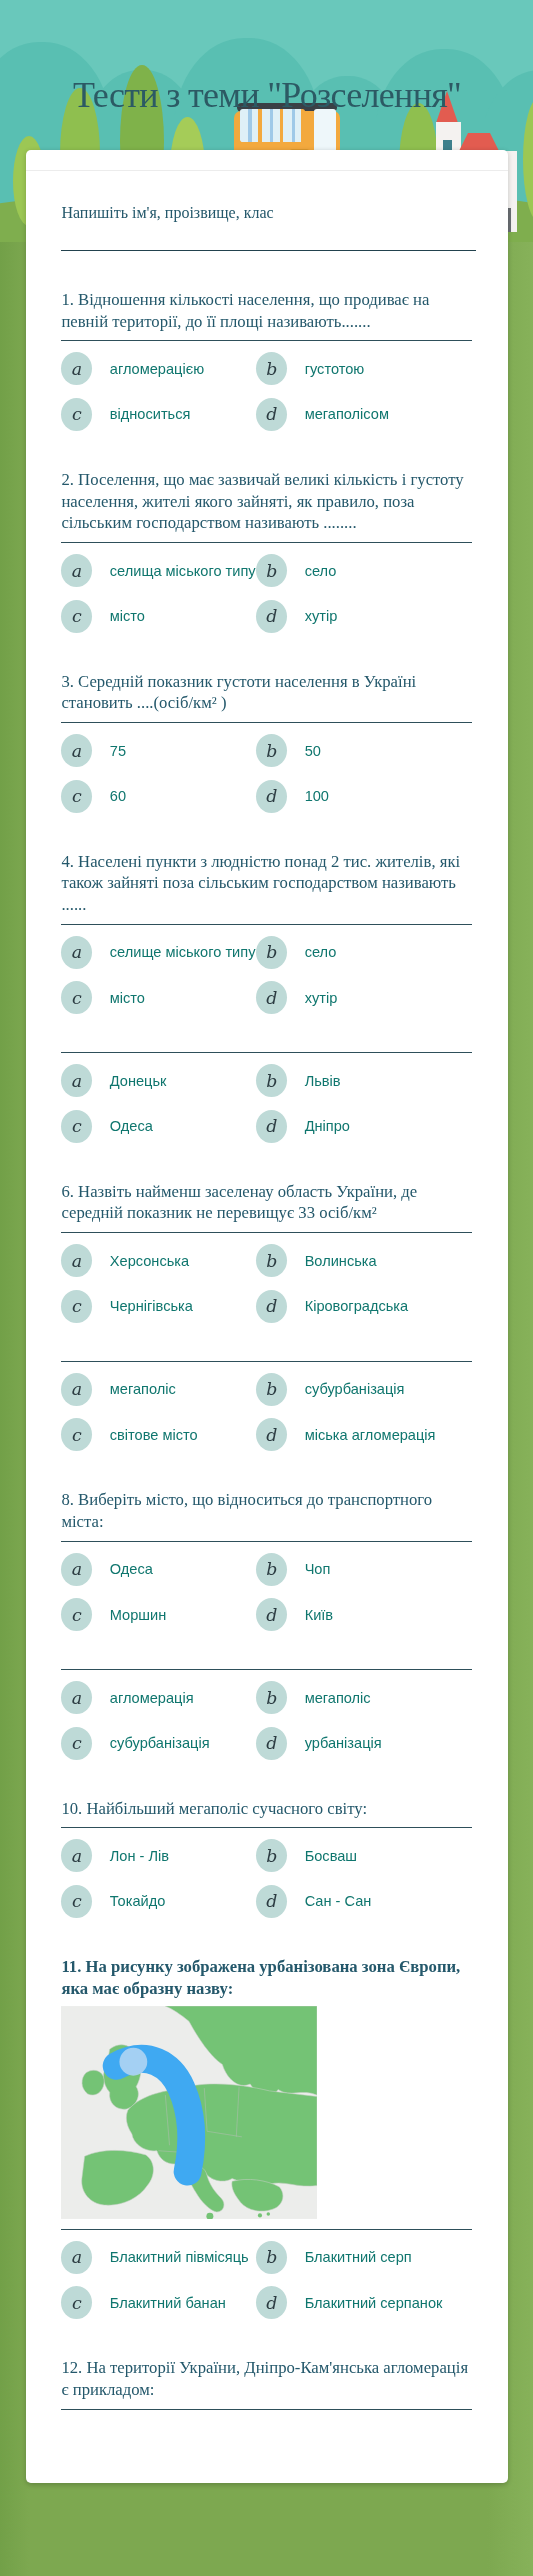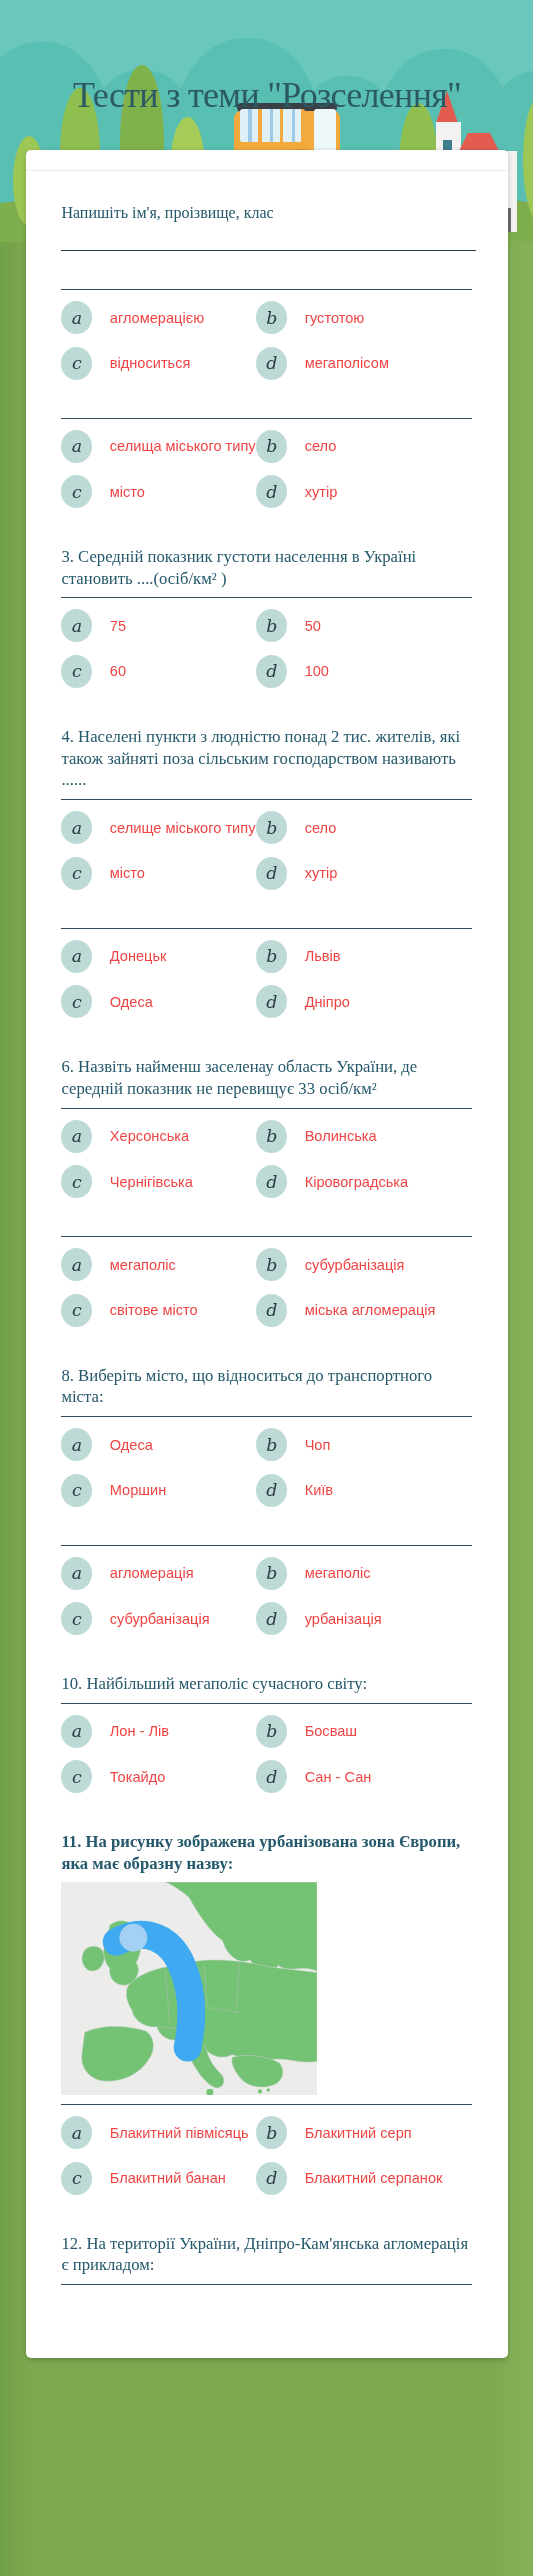--- a/index.html
+++ b/index.html
@@ -51,21 +51,21 @@
   .name-line { margin-top:28px; border-bottom:1.1px solid #22424e; height:0.7px; cursor:text; }
   .question { margin-top:38px; }
   .q-text { font-family:"Liberation Serif", serif; font-size:16.7px; line-height:21.6px; color:#24586b; }
   .q-text.bold { font-weight:700; }
   .q-divider { border-top:0.8px solid #2e4f5a; margin-top:8.3px; width:99%; }
   .options { margin-top:11px; display:grid; grid-template-columns:47% 53%; row-gap:12.5px; }
   .option { display:flex; align-items:center; cursor:pointer; }
   .badge { flex:0 0 31px; width:31px; height:33px; border-radius:50%; background:#bedad7;
     display:flex; align-items:center; justify-content:center; }
   .badge-letter { font-family:"DejaVu Serif", serif; font-style:italic; font-size:17.4px; color:#2b3b41; }
-  .opt-label { margin-left:17.4px; font-size:14.6px; color:#ef4444; }
+  .opt-label { margin-left:17.4px; font-size:14.6px; color:#0f766e; }
   .map-wrap { display:none; margin:7px 0 9.7px; }
   .map-wrap.show { display:block; }
   .map-wrap svg { display:block; width:256px; height:213px; }
 </style>
 </head>
 <body>
 
 <div class="hero">
   <div>
     <span class="bush" style="left:-28px;top:42px;width:139px;height:181px;"></span>
@@ -140,20 +140,21 @@
 <div class="card">
   <div class="card-top-divider"></div>
 
   <div>
     <p class="name-prompt">Напишіть ім'я, проізвище, клас</p>
     <div class="name-line"></div>
   </div>
 
   <div>
       <section class="question">
+    <p class="q-text">1. Відношення кількості населення, що продиває на певній території, до її площі називають.......</p>
 
     <div class="q-divider"></div>
     <div class="options">
       <div class="option">
         <span class="badge">
               <span class="badge-letter">a</span>
             </span>
         <span class="opt-label">агломерацією</span>
       </div>
       <div class="option">
@@ -170,20 +171,21 @@
       </div>
       <div class="option">
         <span class="badge">
               <span class="badge-letter">d</span>
             </span>
         <span class="opt-label">мегаполісом</span>
       </div>
     </div>
   </section>
       <section class="question">
+    <p class="q-text">2. Поселення, що має зазвичай великі кількість і густоту населення, жителі якого зайняті, як правило, поза сільським господарством називають ........</p>
 
     <div class="q-divider"></div>
     <div class="options">
       <div class="option">
         <span class="badge">
               <span class="badge-letter">a</span>
             </span>
         <span class="opt-label">селища міського типу</span>
       </div>
       <div class="option">

